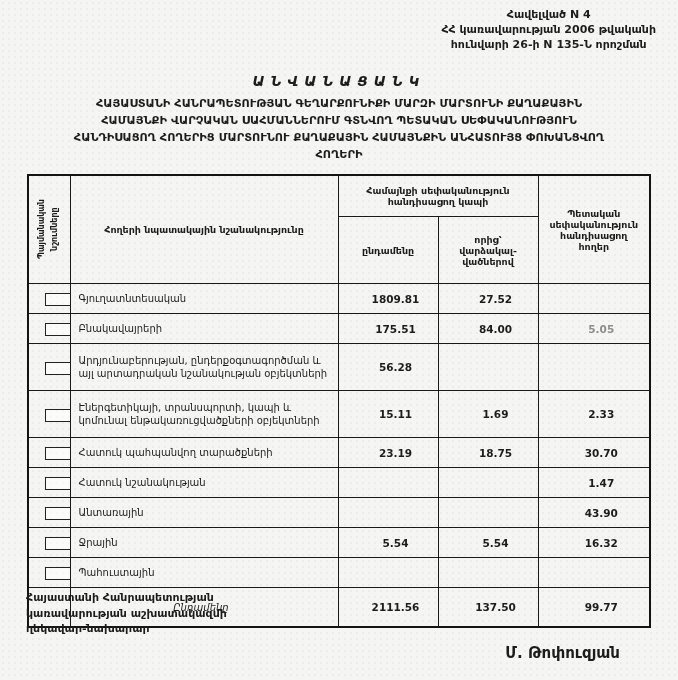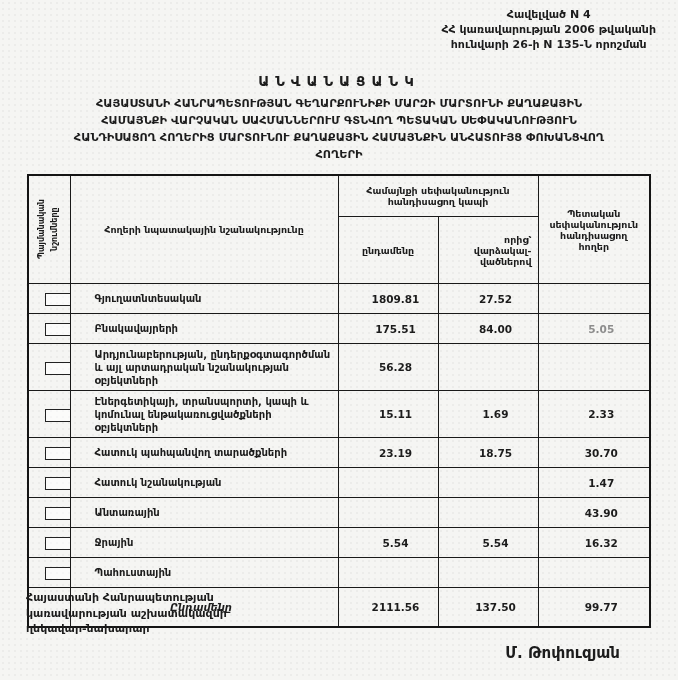--- a/index.html
+++ b/index.html
@@ -13,49 +13,49 @@
     position:relative;
   }
   .page{width:678px;height:560px;position:relative;padding-top:7px;box-sizing:border-box;}
 
   .appendix{
     width:max-content;margin:0 22px 0 auto;text-align:center;
     font-size:11px;font-weight:bold;line-height:15px;
   }
   .doc-title{
     margin-top:21px;text-align:center;
-    font-size:13.5px;font-weight:bold;letter-spacing:6px;
+    font-size:13.5px;font-weight:bold;letter-spacing:6px;font-style:italic;
   }
   .doc-subtitle{
     margin:6px auto 0;width:640px;text-align:center;
     font-size:11.3px;font-weight:bold;line-height:17px;
   }
 
   table.land{
     border-collapse:collapse;margin:11px auto 0;
     border:2px solid #141414;table-layout:fixed;width:624px;
   }
   table.land th,table.land td{
     border:1px solid #1a1a1a;vertical-align:middle;
     overflow:hidden;
   }
   thead th{font-size:9.5px;font-weight:bold;text-align:center;padding:2px 6px;}
   thead tr.h1 th{height:36px;}
   thead tr.h2 th{height:62px;}
-  th.leased-h{white-space:pre-line;text-align:right;}
+  th.leased-h{white-space:pre-line;}
   .rot{
     writing-mode:vertical-rl;transform:rotate(180deg);
     font-size:8px;font-weight:bold;line-height:1.6;
     display:inline-block;max-height:92px;
   }
   td{height:23px;padding-left:16px;}
   tr.tall td{height:40px;}
   td.name{
-    text-align:left;font-size:10px;font-weight:bold;
-    padding:3px 6px 3px 24px;line-height:1.3;
+    text-align:left;font-size:10px;font-weight:normal;
+    padding:3px 6px 3px 8px;line-height:1.3;
   }
   td.num{
     text-align:center;font-size:10.5px;font-weight:bold;
   }
   td.num.faint{color:#8d8d8d;}
   td.legend{text-align:center;}
   .swatch{
     display:inline-block;width:30px;height:11px;
     border:1px solid #222;background:rgba(255,255,255,.55);
     vertical-align:middle;

